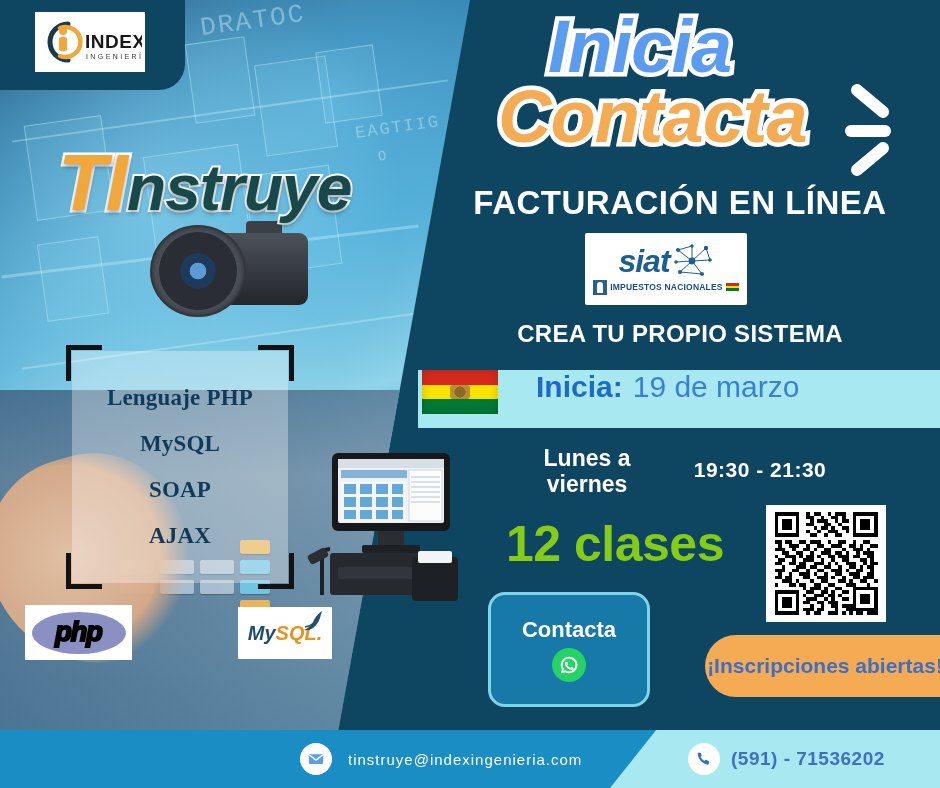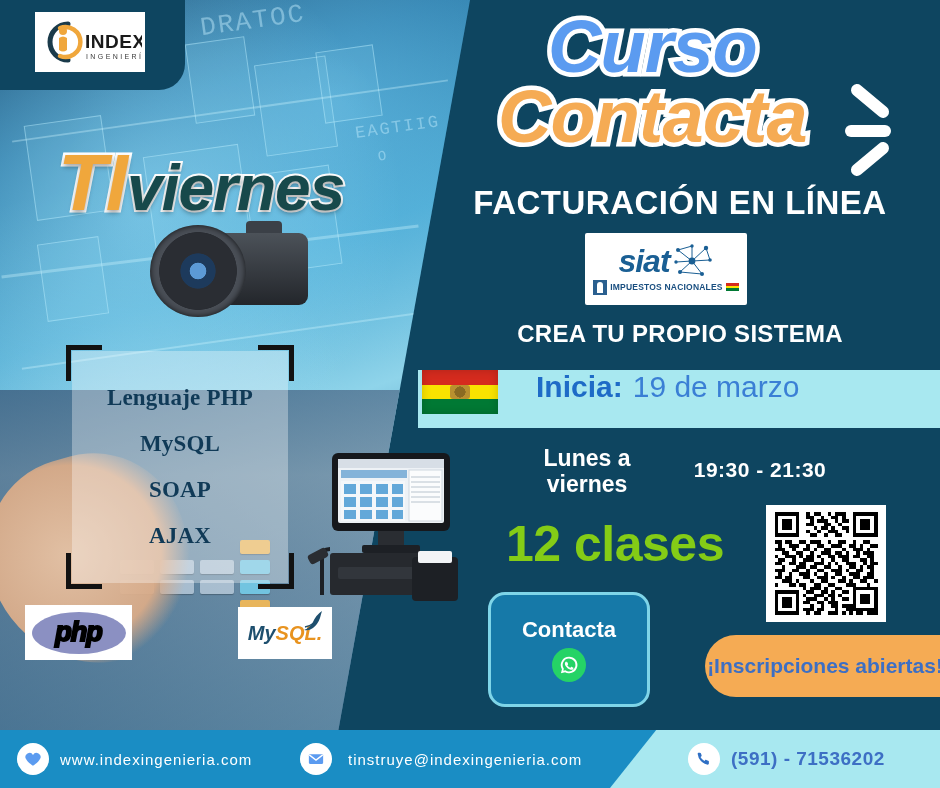--- a/index.html
+++ b/index.html
@@ -367,21 +367,21 @@
         <path d="M22 12 A15 15 0 1 1 22 40" stroke="#f0a73c" stroke-width="4.5" fill="none" stroke-linecap="round"></path>
         <circle cx="25" cy="15" r="4" fill="#f0a73c"></circle>
         <path d="M21 22 q4 -3 8 0 v12 q-4 3 -8 0 z" fill="#f0a73c"></path>
         <text x="47" y="32" font-family="Liberation Sans, sans-serif" font-size="19" font-weight="bold" fill="#1a1a1a" letter-spacing="0.5">INDEX</text>
         <text x="48" y="43" font-family="Liberation Sans, sans-serif" font-size="7" fill="#3a3a3a" letter-spacing="2.4">INGENIERÍA</text>
       </svg>
     </div>
   </div>
 
   <div class="tinstruye">
-    <span class="ti-orange">TI</span><span class="ti-dark">viernes</span>
+    <span class="ti-orange">TI</span><span class="ti-dark">nstruye</span>
   </div>
 
   <div class="skills">
     <div class="skills-glass"></div>
     <div class="corner c-tl"></div>
     <div class="corner c-tr"></div>
     <div class="corner c-bl"></div>
     <div class="corner c-br"></div>
     <div class="skill-list">
       <div class="skill-item">Lenguaje PHP</div>
@@ -399,21 +399,21 @@
 
   <div class="mysql-logo">
     <span class="mysql-my">My</span>
       <span class="mysql-sql">SQL.</span>
     <svg class="dolphin" viewBox="0 0 26 30">
       <path d="M22 2 q-6 4 -9 11 q-3 6 -9 8 q5 1 9 -2 q5 -4 7 -10 q1 -4 2 -7 z" fill="#1e4f6e"></path>
       <path d="M14 14 q-4 3 -9 4" stroke="#1e4f6e" stroke-width="1.5" fill="none"></path>
     </svg>
   </div>
 
-  <div class="curso">Curso</div>
+  <div class="curso">Inicia</div>
   <div class="virtual">Contacta</div>
 
   <div class="burst" style="left:845px;top:95px;width:70px;height:80px;">
     <span style="left:2px;top:0px;transform:rotate(40deg);"></span>
     <span style="left:0px;top:30px;transform:rotate(0deg);"></span>
     <span style="left:2px;top:58px;transform:rotate(-40deg);"></span>
   </div>
 
   <div class="facturacion">FACTURACIÓN EN LÍNEA</div>
 
@@ -667,28 +667,20 @@
       </svg>
     </div>
   </div>
 
   <div class="inscr">¡Inscripciones abiertas!</div>
 
   <div class="footer">
     <div class="footer-left"></div>
     <div class="footer-right"></div>
 
-    <div class="fitem" style="left:17px;">
-      <span class="fcircle">
-        <svg viewBox="0 0 24 24" width="18" height="18">
-          <path fill="#5b9bf0" d="M12 21s-7.5-4.8-9.3-9A5.3 5.3 0 0 1 12 6.6 5.3 5.3 0 0 1 21.3 12c-1.8 4.2-9.3 9-9.3 9z"></path>
-        </svg>
-      </span>
-      <span class="ftext">www.indexingenieria.com</span>
-    </div>
 
     <div class="fitem" style="left:300px;gap:16px;">
       <span class="fcircle">
         <svg viewBox="0 0 24 24" width="18" height="18">
           <rect x="2.5" y="5.5" width="19" height="13" rx="1.5" fill="#5b9bf0"></rect>
           <path d="M3 6.5 L12 13.5 L21 6.5" stroke="#fff" stroke-width="1.7" fill="none"></path>
         </svg>
       </span>
       <span class="ftext">tinstruye@indexingenieria.com</span>
     </div>

